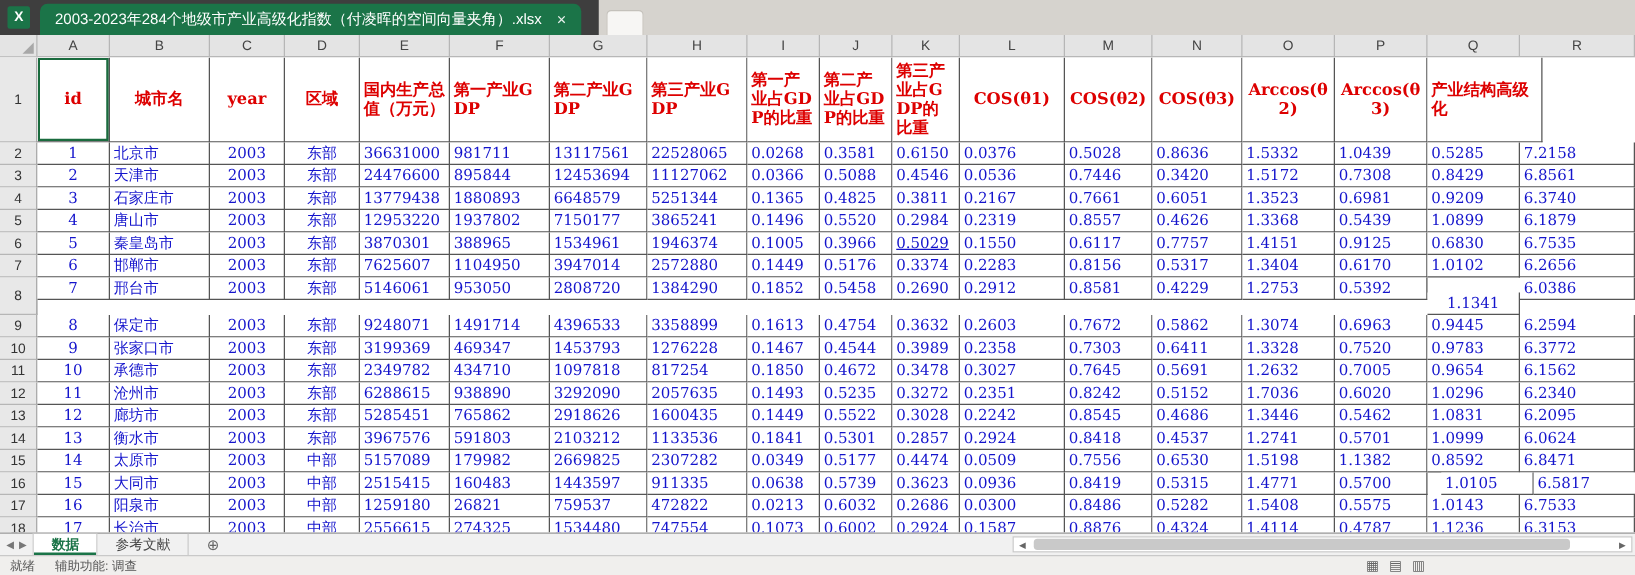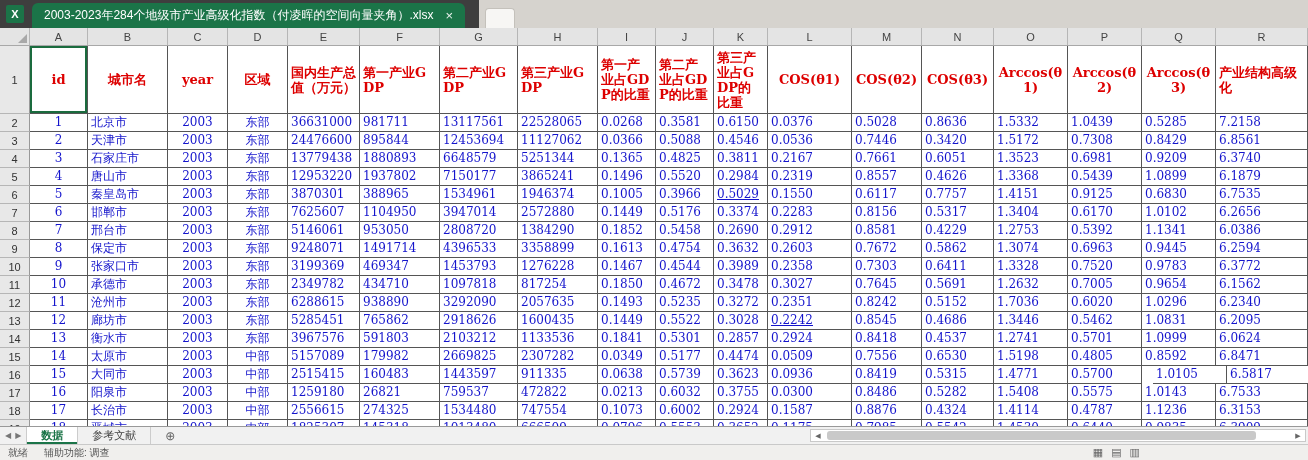--- a/index.html
+++ b/index.html
@@ -128,21 +128,20 @@
         <div class="cell hcell" style="width: 72px; justify-content: flex-start; text-align: left;">国内生产总值（万元）</div>
         <div class="cell hcell" style="width: 80px; justify-content: flex-start; text-align: left;">第一产业GDP</div>
         <div class="cell hcell" style="width: 78px; justify-content: flex-start; text-align: left;">第二产业GDP</div>
         <div class="cell hcell" style="width: 80px; justify-content: flex-start; text-align: left;">第三产业GDP</div>
         <div class="cell hcell" style="width: 58px; justify-content: flex-start; text-align: left;">第一产业占GDP的比重</div>
         <div class="cell hcell" style="width: 58px; justify-content: flex-start; text-align: left;">第二产业占GDP的比重</div>
         <div class="cell hcell" style="width: 54px; justify-content: flex-start; text-align: left;">第三产业占GDP的比重</div>
         <div class="cell hcell" style="width: 84px; justify-content: center; text-align: center;">COS(θ1)</div>
         <div class="cell hcell" style="width: 70px; justify-content: center; text-align: center;">COS(θ2)</div>
         <div class="cell hcell" style="width: 72px; justify-content: center; text-align: center;">COS(θ3)</div>
-        <div class="cell hcell" style="width: 74px; justify-content: center; text-align: center;">Arccos(θ1)</div>
         <div class="cell hcell" style="width: 74px; justify-content: center; text-align: center;">Arccos(θ2)</div>
         <div class="cell hcell" style="width: 74px; justify-content: center; text-align: center;">Arccos(θ3)</div>
         <div class="cell hcell" style="width: 92px; justify-content: flex-start; text-align: left;">产业结构高级化</div>
       </div>
       <div class="srow">
         <div class="rowhdr">2</div>
         <div class="cell dcell" style="width: 58px; text-align: center;">1</div>
         <div class="cell dcell" style="width: 80px; text-align: left;">北京市</div>
         <div class="cell dcell" style="width: 60px; text-align: center;">2003</div>
         <div class="cell dcell" style="width: 60px; text-align: center;">东部</div>
@@ -277,21 +276,21 @@
         <div class="cell dcell" style="width: 78px; text-align: left;">2808720</div>
         <div class="cell dcell" style="width: 80px; text-align: left;">1384290</div>
         <div class="cell dcell" style="width: 58px; text-align: left;">0.1852</div>
         <div class="cell dcell" style="width: 58px; text-align: left;">0.5458</div>
         <div class="cell dcell" style="width: 54px; text-align: left;">0.2690</div>
         <div class="cell dcell" style="width: 84px; text-align: left;">0.2912</div>
         <div class="cell dcell" style="width: 70px; text-align: left;">0.8581</div>
         <div class="cell dcell" style="width: 72px; text-align: left;">0.4229</div>
         <div class="cell dcell" style="width: 74px; text-align: left;">1.2753</div>
         <div class="cell dcell" style="width: 74px; text-align: left;">0.5392</div>
-        <div class="cell dcell" style="width: 74px; text-align: left;">1.1341</div>
+        <div class="cell dcell" style="width: 74px; text-align: center; margin-top: 12px;">1.1341</div>
         <div class="cell dcell" style="width: 92px; text-align: left;">6.0386</div>
       </div>
       <div class="srow">
         <div class="rowhdr">9</div>
         <div class="cell dcell" style="width: 58px; text-align: center;">8</div>
         <div class="cell dcell" style="width: 80px; text-align: left;">保定市</div>
         <div class="cell dcell" style="width: 60px; text-align: center;">2003</div>
         <div class="cell dcell" style="width: 60px; text-align: center;">东部</div>
         <div class="cell dcell" style="width: 72px; text-align: left;">9248071</div>
         <div class="cell dcell" style="width: 80px; text-align: left;">1491714</div>
@@ -377,21 +376,21 @@
         <div class="cell dcell" style="width: 80px; text-align: left;">廊坊市</div>
         <div class="cell dcell" style="width: 60px; text-align: center;">2003</div>
         <div class="cell dcell" style="width: 60px; text-align: center;">东部</div>
         <div class="cell dcell" style="width: 72px; text-align: left;">5285451</div>
         <div class="cell dcell" style="width: 80px; text-align: left;">765862</div>
         <div class="cell dcell" style="width: 78px; text-align: left;">2918626</div>
         <div class="cell dcell" style="width: 80px; text-align: left;">1600435</div>
         <div class="cell dcell" style="width: 58px; text-align: left;">0.1449</div>
         <div class="cell dcell" style="width: 58px; text-align: left;">0.5522</div>
         <div class="cell dcell" style="width: 54px; text-align: left;">0.3028</div>
-        <div class="cell dcell" style="width: 84px; text-align: left; text-decoration: underline;">0.2242</div>
+        <div class="cell dcell" style="width: 84px; text-align: left;">0.2242</div>
         <div class="cell dcell" style="width: 70px; text-align: left;">0.8545</div>
         <div class="cell dcell" style="width: 72px; text-align: left;">0.4686</div>
         <div class="cell dcell" style="width: 74px; text-align: left;">1.3446</div>
         <div class="cell dcell" style="width: 74px; text-align: left;">0.5462</div>
         <div class="cell dcell" style="width: 74px; text-align: left;">1.0831</div>
         <div class="cell dcell" style="width: 92px; text-align: left;">6.2095</div>
       </div>
       <div class="srow">
         <div class="rowhdr">14</div>
         <div class="cell dcell" style="width: 58px; text-align: center;">13</div>
@@ -423,21 +422,21 @@
         <div class="cell dcell" style="width: 80px; text-align: left;">179982</div>
         <div class="cell dcell" style="width: 78px; text-align: left;">2669825</div>
         <div class="cell dcell" style="width: 80px; text-align: left;">2307282</div>
         <div class="cell dcell" style="width: 58px; text-align: left;">0.0349</div>
         <div class="cell dcell" style="width: 58px; text-align: left;">0.5177</div>
         <div class="cell dcell" style="width: 54px; text-align: left;">0.4474</div>
         <div class="cell dcell" style="width: 84px; text-align: left;">0.0509</div>
         <div class="cell dcell" style="width: 70px; text-align: left;">0.7556</div>
         <div class="cell dcell" style="width: 72px; text-align: left;">0.6530</div>
         <div class="cell dcell" style="width: 74px; text-align: left;">1.5198</div>
-        <div class="cell dcell" style="width: 74px; text-align: left;">0.4805</div>
+        <div class="cell dcell" style="width: 74px; text-align: left;">1.1382</div>
         <div class="cell dcell" style="width: 74px; text-align: left;">0.8592</div>
         <div class="cell dcell" style="width: 92px; text-align: left;">6.8471</div>
       </div>
       <div class="srow">
         <div class="rowhdr">16</div>
         <div class="cell dcell" style="width: 58px; text-align: center;">15</div>
         <div class="cell dcell" style="width: 80px; text-align: left;">大同市</div>
         <div class="cell dcell" style="width: 60px; text-align: center;">2003</div>
         <div class="cell dcell" style="width: 60px; text-align: center;">中部</div>
         <div class="cell dcell" style="width: 72px; text-align: left;">2515415</div>
@@ -460,21 +459,21 @@
         <div class="cell dcell" style="width: 58px; text-align: center;">16</div>
         <div class="cell dcell" style="width: 80px; text-align: left;">阳泉市</div>
         <div class="cell dcell" style="width: 60px; text-align: center;">2003</div>
         <div class="cell dcell" style="width: 60px; text-align: center;">中部</div>
         <div class="cell dcell" style="width: 72px; text-align: left;">1259180</div>
         <div class="cell dcell" style="width: 80px; text-align: left;">26821</div>
         <div class="cell dcell" style="width: 78px; text-align: left;">759537</div>
         <div class="cell dcell" style="width: 80px; text-align: left;">472822</div>
         <div class="cell dcell" style="width: 58px; text-align: left;">0.0213</div>
         <div class="cell dcell" style="width: 58px; text-align: left;">0.6032</div>
-        <div class="cell dcell" style="width: 54px; text-align: left;">0.3755</div>
+        <div class="cell dcell" style="width: 54px; text-align: left;">0.2686</div>
         <div class="cell dcell" style="width: 84px; text-align: left;">0.0300</div>
         <div class="cell dcell" style="width: 70px; text-align: left;">0.8486</div>
         <div class="cell dcell" style="width: 72px; text-align: left;">0.5282</div>
         <div class="cell dcell" style="width: 74px; text-align: left;">1.5408</div>
         <div class="cell dcell" style="width: 74px; text-align: left;">0.5575</div>
         <div class="cell dcell" style="width: 74px; text-align: left;">1.0143</div>
         <div class="cell dcell" style="width: 92px; text-align: left;">6.7533</div>
       </div>
       <div class="srow">
         <div class="rowhdr">18</div>

